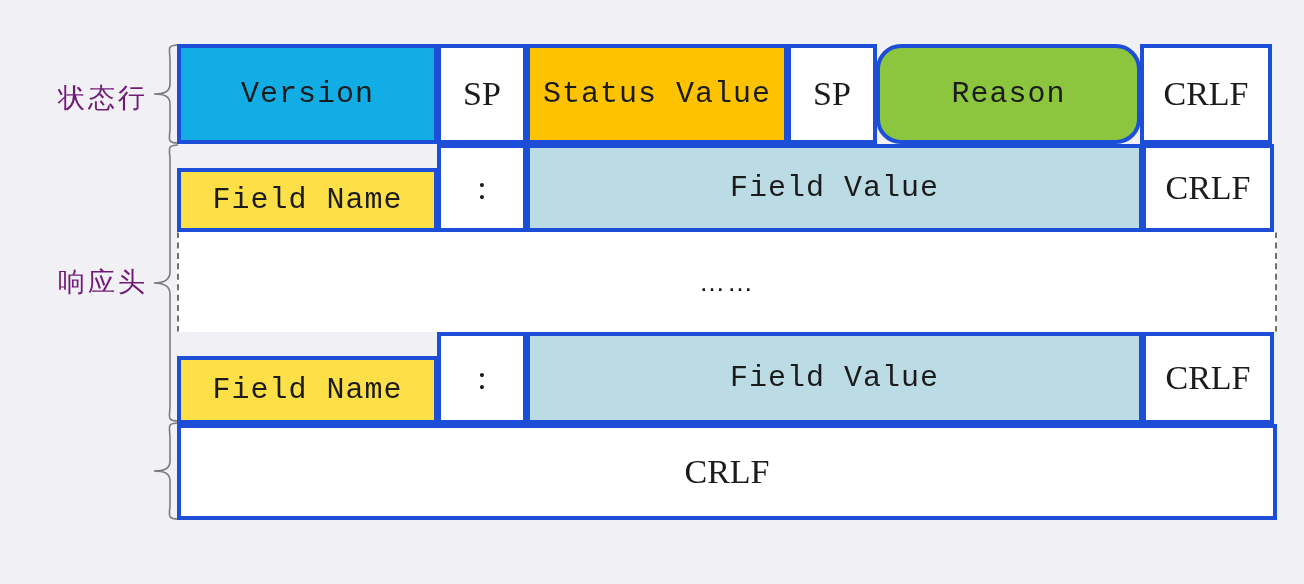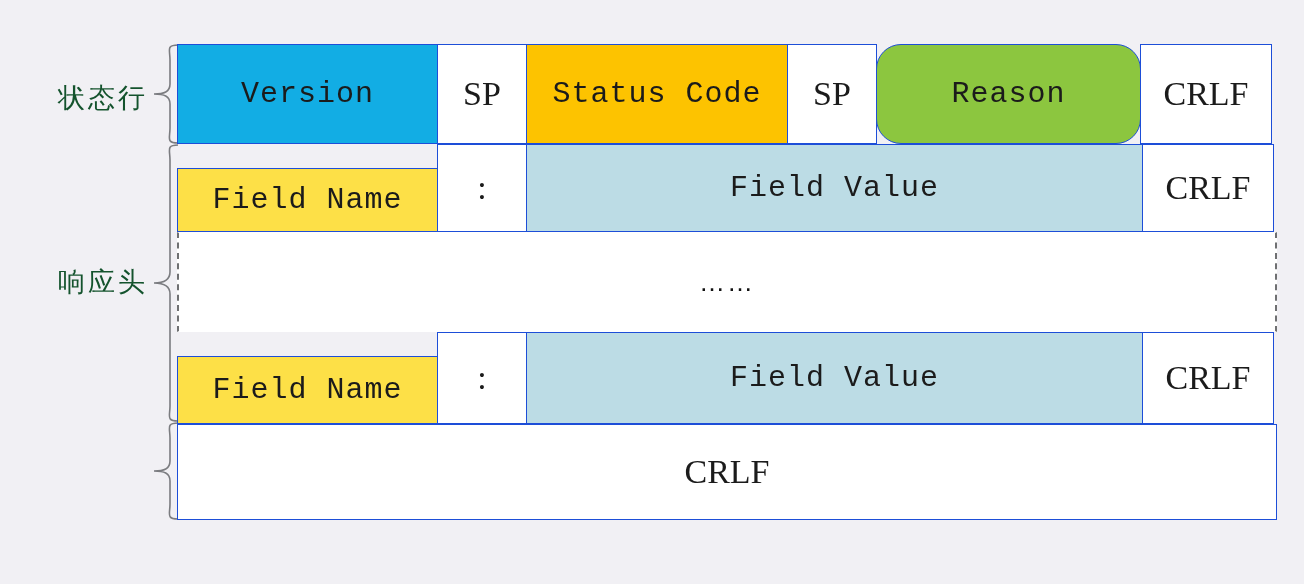--- a/index.html
+++ b/index.html
@@ -21,21 +21,21 @@
     top: 0;
     width: 1304px;
     height: 584px;
   }
 
   
   .side-label {
     position: absolute;
     font-family: "Liberation Sans", sans-serif;
     font-size: 27px;
-    color: #14532d;
+    color: #701a75;
     letter-spacing: 3px;
     white-space: nowrap;
     text-align: right;
   }
   #label-status  { left: 18px; top: 80px;  width: 130px; }
   #label-headers { left: 18px; top: 264px; width: 130px; }
   #label-blank   { left: 18px; top: 452px; width: 130px; }
 
   .brace-wrap {
     position: absolute;
@@ -61,21 +61,21 @@
     box-sizing: border-box;
   }
   #row-status  { top: 0;   height: 100px; width: 1100px; }
   #row-field1  { top: 100px; height: 88px;  width: 1100px; }
   #row-dots    { top: 188px; height: 100px; width: 1100px; }
   #row-field2  { top: 288px; height: 92px;  width: 1100px; }
   #row-blank   { top: 380px; height: 96px;  width: 1100px; }
 
   .cell {
     box-sizing: border-box;
-    border: 1px solid #1d4ed8;
+    border: 4px solid #1d4ed8;
     display: flex;
     align-items: center;
     justify-content: center;
     background: #ffffff;
     color: #1b1b1b;
     overflow: hidden;
   }
   .cell + .cell { margin-left: -1px; }
 
   .mono {
@@ -164,21 +164,21 @@
     <svg width="28" height="98" viewBox="0 0 28 98" preserveAspectRatio="none">
       <path d="M26 1 C14 1 18 6 18 16 L18 39 C18 47 12 49 2 49 C12 49 18 51 18 59 L18 82 C18 92 14 97 26 97" fill="none" stroke="#7b7c80" stroke-width="1.6"></path>
     </svg>
   </div>
 
   <div id="grid">
 
     <div class="row" id="row-status">
       <div class="cell mono c-blue" id="cell-version">Version</div>
       <div class="cell serif" id="cell-sp1">SP</div>
-      <div class="cell mono c-yellow" id="cell-status-code">Status Code</div>
+      <div class="cell mono c-yellow" id="cell-status-code">Status Value</div>
       <div class="cell serif" id="cell-sp2">SP</div>
       <div class="cell mono c-green" id="cell-reason">Reason</div>
       <div class="cell serif" id="cell-crlf1">CRLF</div>
     </div>
 
     <div class="row" id="row-field1">
       <div class="cell mono c-orange" id="cell-fieldname1">Field Name</div>
       <div class="cell serif" id="cell-colon1">:</div>
       <div class="cell mono c-lightblue" id="cell-fieldvalue1">Field Value</div>
       <div class="cell serif" id="cell-crlf2">CRLF</div>

